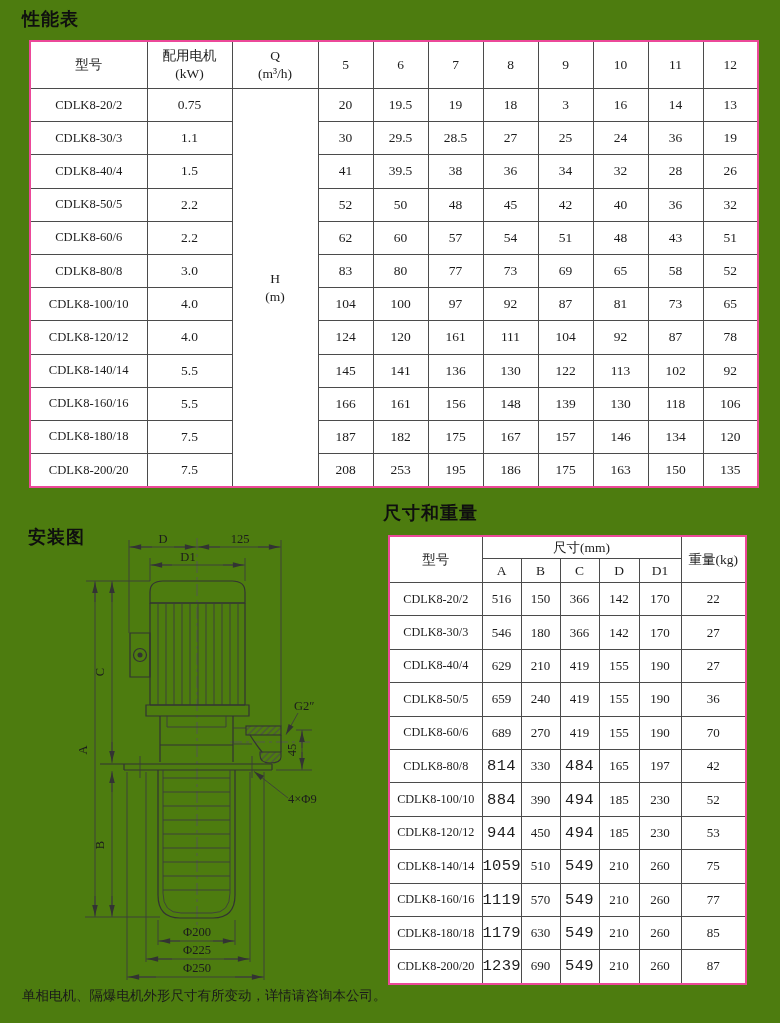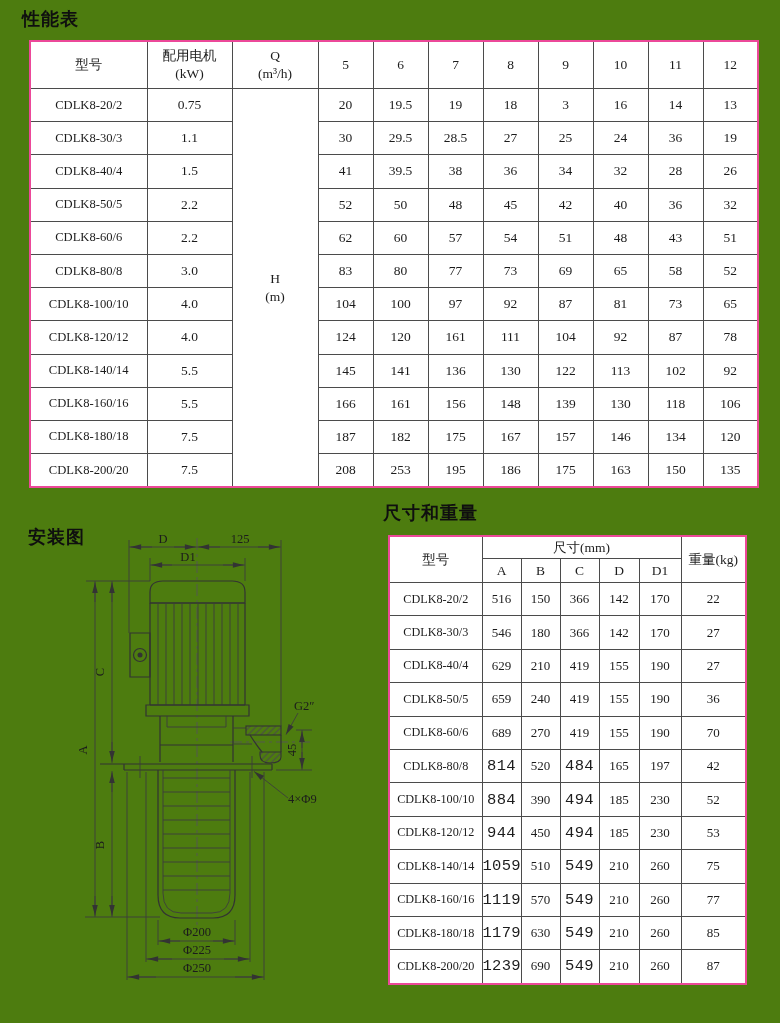--- a/index.html
+++ b/index.html
@@ -400,21 +400,21 @@
           <td>689</td>
           <td>270</td>
           <td>419</td>
           <td>155</td>
           <td>190</td>
           <td>70</td>
         </tr>
         <tr>
           <td class="model">CDLK8-80/8</td>
           <td class="alt">814</td>
-          <td>520</td>
+          <td>330</td>
           <td class="alt">484</td>
           <td>165</td>
           <td>197</td>
           <td>42</td>
         </tr>
         <tr>
           <td class="model">CDLK8-100/10</td>
           <td class="alt">884</td>
           <td>390</td>
           <td class="alt">494</td>
@@ -463,13 +463,14 @@
           <td class="alt">1239</td>
           <td>690</td>
           <td class="alt">549</td>
           <td>210</td>
           <td>260</td>
           <td>87</td>
         </tr>
       </tbody>
   </table>
 
+  <div class="footer-note">单相电机、隔爆电机外形尺寸有所变动，详情请咨询本公司。</div>
 </div>
 
 </body></html>

